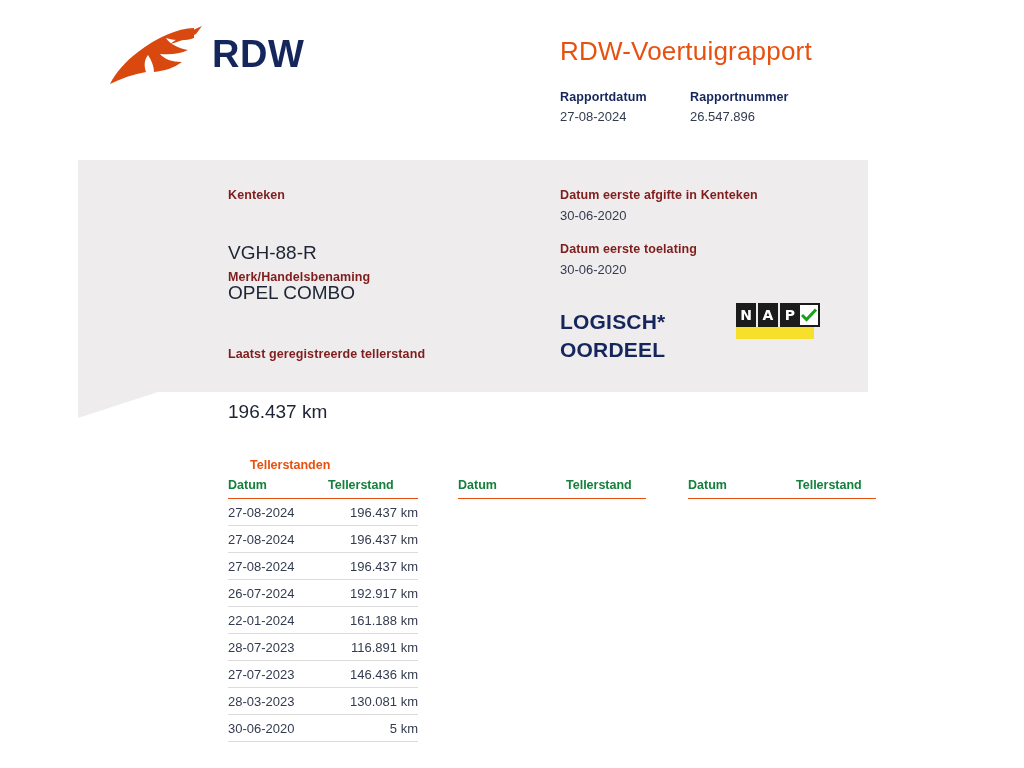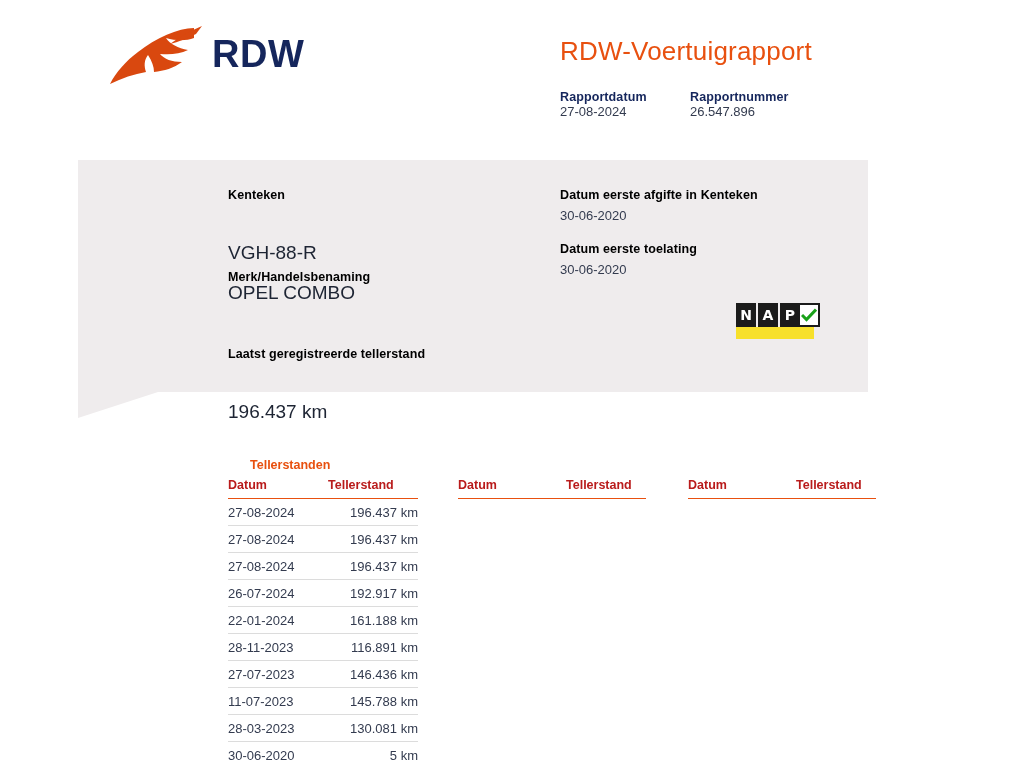--- a/index.html
+++ b/index.html
@@ -63,20 +63,21 @@
     top: 90px;
     display: flex;
   }
   .meta-col { margin-right: 18px; }
   .meta-col.first { width: 112px; }
   .meta-label {
     font-size: 12.5px;
     font-weight: bold;
     color: #15265c;
     letter-spacing: 0.1px;
+    margin-bottom: 5px;
   }
   .meta-value {
     font-size: 13px;
     color: #333b4f;
   }
 
   
   .panel {
     position: absolute;
     left: 78px;
@@ -91,21 +92,21 @@
     top: 392px;
     width: 80px;
     height: 26px;
     background: #efeced;
     clip-path: polygon(0 0, 100% 0, 0 100%);
   }
   .field-label {
     position: absolute;
     font-size: 12.5px;
     font-weight: bold;
-    color: #000000;
+    color: #7f1d1d;
     letter-spacing: 0.1px;
   }
   .field-value {
     position: absolute;
     font-size: 19px;
     color: #1d2433;
     margin-top: 36px;
   }
   .field-value-small {
     position: absolute;
@@ -184,21 +185,21 @@
     margin-left: 22px;
   }
   .tbl {
     position: absolute;
     top: 478px;
     border-collapse: collapse;
   }
   .tbl th {
     font-size: 12.5px;
     font-weight: bold;
-    color: #b91c1c;
+    color: #15803d;
     text-align: left;
     padding: 0 0 6px 0;
     border-bottom: 1.5px solid #e8500f;
   }
   .tbl th.right { text-align: left; }
   .tbl td {
     font-size: 13px;
     color: #333b4f;
     padding: 5.5px 0 5.5px 0;
     border-bottom: 1px solid #dcdcdc;
@@ -257,20 +258,24 @@
     <div class="field-value" style="left:150px; top:205px;">196.437 km</div>
 
     <div class="field-label" style="left:482px; top:28px;">Datum eerste afgifte in Kenteken</div>
     <div class="field-value-small" style="left:482px; top:48px;">30-06-2020</div>
 
     <div class="field-label" style="left:482px; top:82px;">Datum eerste toelating</div>
     <div class="field-value-small" style="left:482px; top:102px;">30-06-2020</div>
   </div>
   <div class="panel-notch"></div>
 
+  <div class="verdict">
+    <div>LOGISCH*</div>
+    <div>OORDEEL</div>
+  </div>
 
   <div class="nap">
     <div class="nap-bar"></div>
     <div class="nap-letters">
       <span class="nap-letter">N</span>
       <span class="nap-letter">A</span>
       <span class="nap-letter">P</span>
     </div>
     <div class="nap-check">
       <svg width="16" height="14" viewBox="0 0 16 14" xmlns="http://www.w3.org/2000/svg">
@@ -303,30 +308,26 @@
         </tr>
         <tr>
           <td class="col-date">26-07-2024</td>
           <td class="col-value right">192.917 km</td>
         </tr>
         <tr>
           <td class="col-date">22-01-2024</td>
           <td class="col-value right">161.188 km</td>
         </tr>
         <tr>
-          <td class="col-date">28-11-2023</td>
+          <td class="col-date">28-07-2023</td>
           <td class="col-value right">116.891 km</td>
         </tr>
         <tr>
           <td class="col-date">27-07-2023</td>
           <td class="col-value right">146.436 km</td>
-        </tr>
-        <tr>
-          <td class="col-date">11-07-2023</td>
-          <td class="col-value right">145.788 km</td>
         </tr>
         <tr>
           <td class="col-date">28-03-2023</td>
           <td class="col-value right">130.081 km</td>
         </tr>
         <tr>
           <td class="col-date">30-06-2020</td>
           <td class="col-value right">5 km</td>
         </tr>
       </tbody>

